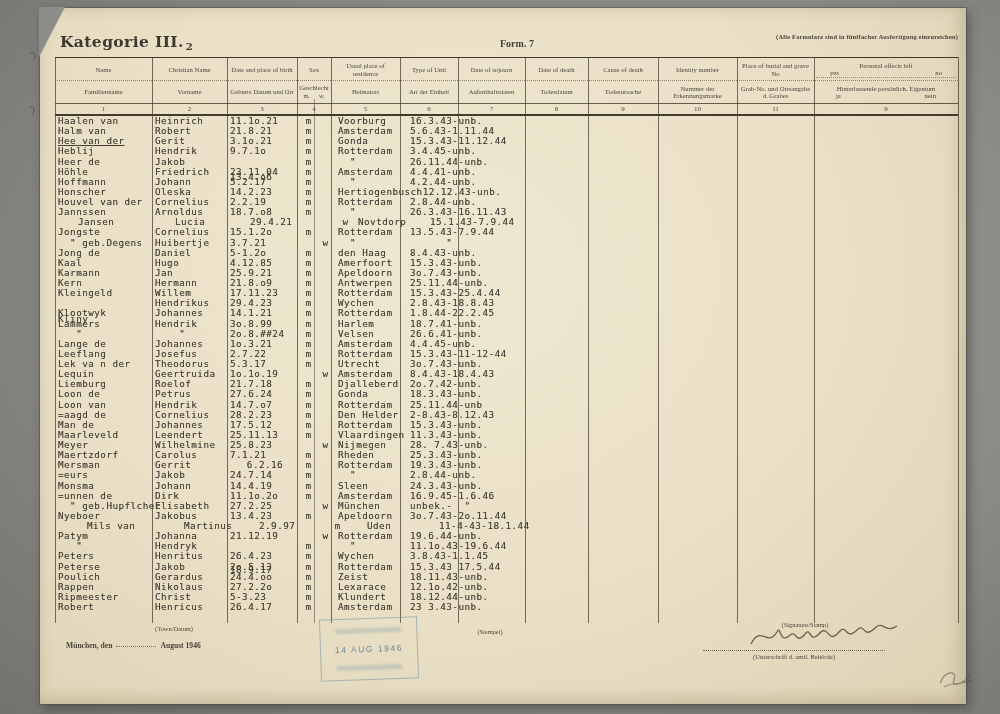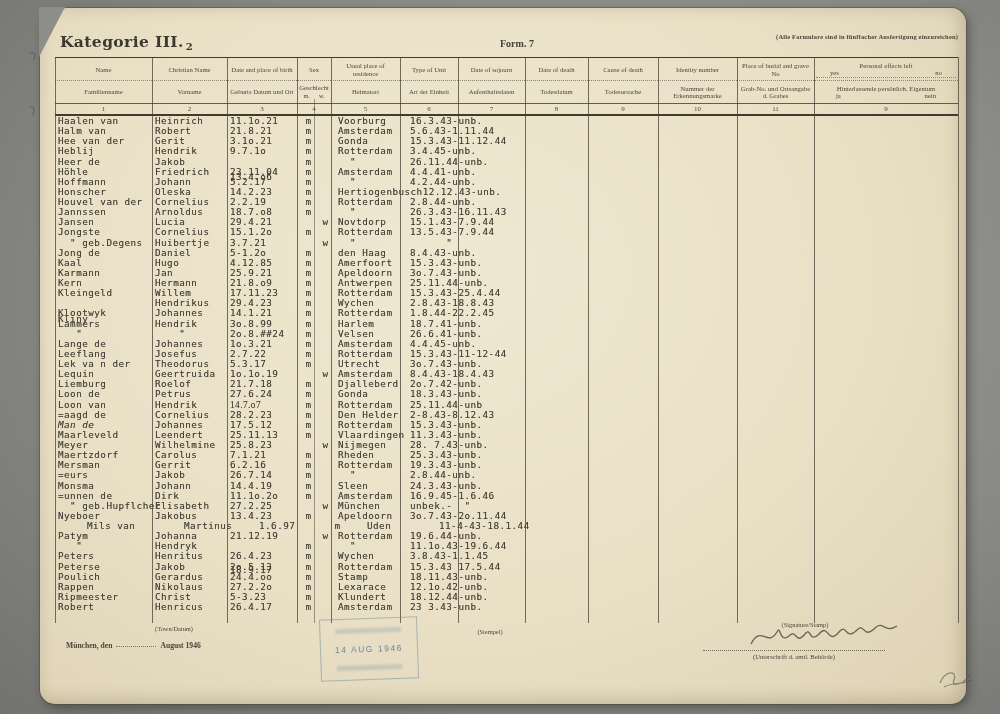--- a/index.html
+++ b/index.html
@@ -2,21 +2,21 @@
 <html><head>
 <meta charset="utf-8">
 <style>
   html,body{margin:0;padding:0;}
   .screen{position:relative;width:1000px;height:714px;overflow:hidden;
     background:radial-gradient(ellipse at 60% 42%, #9b9b97 0%, #8a8a86 55%, #72726e 100%);
     font-family:"Liberation Serif",serif;}
   .paper{position:absolute;left:40px;top:8px;width:926px;height:696px;
     background:radial-gradient(ellipse at 45% 38%, #efe7d0 0%, #e9e0c6 55%, #ded2b4 100%);
     box-shadow:0 0 0 1px rgba(70,68,60,.45), 3px 4px 10px rgba(40,40,36,.45),
-      inset -8px 0 16px rgba(120,104,72,.18), inset 0 -6px 14px rgba(120,104,72,.15);border-radius:15px;}
+      inset -8px 0 16px rgba(120,104,72,.18), inset 0 -6px 14px rgba(120,104,72,.15);}
   .corner-cut{position:absolute;left:-1px;top:-1px;width:26px;height:50px;
     background:#8d8d89;clip-path:polygon(0 0,100% 0,0 100%);
     box-shadow:1px 1px 0 rgba(60,58,52,.5);}
   .title{position:absolute;left:20px;top:24px;font-family:"DejaVu Serif",serif;
     font-weight:bold;font-size:15.5px;color:#3e3930;letter-spacing:.4px;}
   .title .sub{font-size:10px;vertical-align:-3px;margin-left:2px;}
   .form-no{position:absolute;left:460px;top:30px;font-weight:bold;font-size:10px;color:#46413a;}
   .top-note{position:absolute;right:8px;top:25px;font-weight:bold;font-size:6.4px;
     color:#4a443c;letter-spacing:.2px;}
   
@@ -184,21 +184,21 @@
           <div class="trow">
             <span class="c name" style="width: 97px;">Halm van</span>
             <span class="c vorname" style="width: 75px;">Robert</span>
             <span class="c geb" style="width: 70px;">21.8.21</span>
             <span class="c sexm" style="width: 17px;">m</span>
             <span class="c sexw" style="width: 17px;"></span>
             <span class="c ort">Amsterdam</span>
             <span class="c daten">5.6.43-1.11.44</span>
           </div>
           <div class="trow">
-            <span class="c name" style="width: 97px;">Hee van der</span>
+            <span class="c name" style="width: 97px; text-decoration: underline;">Hee van der</span>
             <span class="c vorname" style="width: 75px;">Gerit</span>
             <span class="c geb" style="width: 70px;">3.1o.21</span>
             <span class="c sexm" style="width: 17px;">m</span>
             <span class="c sexw" style="width: 17px;"></span>
             <span class="c ort">Gonda</span>
             <span class="c daten">15.3.43-11.12.44</span>
           </div>
           <div class="trow">
             <span class="c name" style="width: 97px;">Heblij</span>
             <span class="c vorname" style="width: 75px;">Hendrik</span>
@@ -256,21 +256,21 @@
           <div class="trow">
             <span class="c name" style="width: 97px;">Jannssen</span>
             <span class="c vorname" style="width: 75px;">Arnoldus</span>
             <span class="c geb" style="width: 70px;">18.7.o8</span>
             <span class="c sexm" style="width: 17px;">m</span>
             <span class="c sexw" style="width: 17px;"></span>
             <span class="c ort">  "</span>
             <span class="c daten">26.3.43-16.11.43</span>
           </div>
           <div class="trow">
-            <span class="c name" style="width: 97px;">Jansen</span>
+            <span class="c name" style="width: 97px; margin-left: 20px;">Jansen</span>
             <span class="c vorname" style="width: 75px;">Lucia</span>
             <span class="c geb" style="width: 70px;">29.4.21</span>
             <span class="c sexm" style="width: 17px;"></span>
             <span class="c sexw" style="width: 17px;">w</span>
             <span class="c ort">Novtdorp</span>
             <span class="c daten">15.1.43-7.9.44</span>
           </div>
           <div class="trow">
             <span class="c name" style="width: 97px;">Jongste</span>
             <span class="c vorname" style="width: 75px;">Cornelius</span>
@@ -420,37 +420,37 @@
             <span class="c vorname" style="width: 75px;">Petrus</span>
             <span class="c geb" style="width: 70px;">27.6.24</span>
             <span class="c sexm" style="width: 17px;">m</span>
             <span class="c sexw" style="width: 17px;"></span>
             <span class="c ort">Gonda</span>
             <span class="c daten">18.3.43-unb.</span>
           </div>
           <div class="trow">
             <span class="c name" style="width: 97px;">Loon van</span>
             <span class="c vorname" style="width: 75px;">Hendrik</span>
-            <span class="c geb" style="width: 70px; font-family: Liberation Serif, serif;">14.7.o7</span>
+            <span class="c geb" style="width: 70px;">14.7.o7</span>
             <span class="c sexm" style="width: 17px;">m</span>
             <span class="c sexw" style="width: 17px;"></span>
             <span class="c ort">Rotterdam</span>
             <span class="c daten">25.11.44-unb</span>
           </div>
           <div class="trow">
             <span class="c name" style="width: 97px;">=aagd de</span>
             <span class="c vorname" style="width: 75px;">Cornelius</span>
             <span class="c geb" style="width: 70px;">28.2.23</span>
             <span class="c sexm" style="width: 17px;">m</span>
             <span class="c sexw" style="width: 17px;"></span>
             <span class="c ort">Den Helder</span>
             <span class="c daten">2-8.43-8.12.43</span>
           </div>
           <div class="trow">
-            <span class="c name" style="width: 97px; font-style: italic;">Man de</span>
+            <span class="c name" style="width: 97px;">Man de</span>
             <span class="c vorname" style="width: 75px;">Johannes</span>
             <span class="c geb" style="width: 70px;">17.5.12</span>
             <span class="c sexm" style="width: 17px;">m</span>
             <span class="c sexw" style="width: 17px;"></span>
             <span class="c ort">Rotterdam</span>
             <span class="c daten">15.3.43-unb.</span>
           </div>
           <div class="trow">
             <span class="c name" style="width: 97px;">Maarleveld</span>
             <span class="c vorname" style="width: 75px;">Leendert</span>
@@ -474,30 +474,30 @@
             <span class="c vorname" style="width: 75px;">Carolus</span>
             <span class="c geb" style="width: 70px;">7.1.21</span>
             <span class="c sexm" style="width: 17px;">m</span>
             <span class="c sexw" style="width: 17px;"></span>
             <span class="c ort">Rheden</span>
             <span class="c daten">25.3.43-unb.</span>
           </div>
           <div class="trow">
             <span class="c name" style="width: 97px;">Mersman</span>
             <span class="c vorname" style="width: 75px;">Gerrit</span>
-            <span class="c geb" style="width: 70px;">6.2.16</span>
+            <span class="c geb" style="width: 70px; text-align: center;">6.2.16</span>
             <span class="c sexm" style="width: 17px;">m</span>
             <span class="c sexw" style="width: 17px;"></span>
             <span class="c ort">Rotterdam</span>
             <span class="c daten">19.3.43-unb.</span>
           </div>
           <div class="trow">
             <span class="c name" style="width: 97px;">=eurs</span>
             <span class="c vorname" style="width: 75px;">Jakob</span>
-            <span class="c geb" style="width: 70px;">26.7.14</span>
+            <span class="c geb" style="width: 70px;">24.7.14</span>
             <span class="c sexm" style="width: 17px;">m</span>
             <span class="c sexw" style="width: 17px;"></span>
             <span class="c ort">  "</span>
             <span class="c daten">2.8.44-unb.</span>
           </div>
           <div class="trow">
             <span class="c name" style="width: 97px;">Monsma</span>
             <span class="c vorname" style="width: 75px;">Johann</span>
             <span class="c geb" style="width: 70px;">14.4.19</span>
             <span class="c sexm" style="width: 17px;">m</span>
@@ -528,21 +528,21 @@
             <span class="c vorname" style="width: 75px;">Jakobus</span>
             <span class="c geb" style="width: 70px;">13.4.23</span>
             <span class="c sexm" style="width: 17px;">m</span>
             <span class="c sexw" style="width: 17px;"></span>
             <span class="c ort">Apeldoorn</span>
             <span class="c daten">3o.7.43-2o.11.44</span>
           </div>
           <div class="trow">
             <span class="c name" style="width: 97px; padding-left: 32px;">Mils van</span>
             <span class="c vorname" style="width: 75px;">Martinus</span>
-            <span class="c geb" style="width: 70px;">1.6.97</span>
+            <span class="c geb" style="width: 70px;">2.9.97</span>
             <span class="c sexm" style="width: 17px;">m</span>
             <span class="c sexw" style="width: 17px;"></span>
             <span class="c ort">Uden</span>
             <span class="c daten">11-4-43-18.1.44</span>
           </div>
           <div class="trow">
             <span class="c name" style="width: 97px;">Patym</span>
             <span class="c vorname" style="width: 75px;">Johanna</span>
             <span class="c geb" style="width: 70px;">21.12.19</span>
             <span class="c sexm" style="width: 17px;"></span>
@@ -576,21 +576,21 @@
             <span class="c sexw" style="width: 17px;"></span>
             <span class="c ort">Rotterdam</span>
             <span class="c daten">15.3.43 17.5.44</span>
           </div>
           <div class="trow">
             <span class="c name" style="width: 97px;">Poulich</span>
             <span class="c vorname" style="width: 75px;">Gerardus</span>
             <span class="c geb" style="width: 70px;">24.4.oo</span>
             <span class="c sexm" style="width: 17px;">m</span>
             <span class="c sexw" style="width: 17px;"></span>
-            <span class="c ort">Stamp</span>
+            <span class="c ort">Zeist</span>
             <span class="c daten">18.11.43-unb.</span>
           </div>
           <div class="trow">
             <span class="c name" style="width: 97px;">Rappen</span>
             <span class="c vorname" style="width: 75px;">Nikolaus</span>
             <span class="c geb" style="width: 70px;">27.2.2o</span>
             <span class="c sexm" style="width: 17px;">m</span>
             <span class="c sexw" style="width: 17px;"></span>
             <span class="c ort">Lexarace</span>
             <span class="c daten">12.1o.42-unb.</span>

